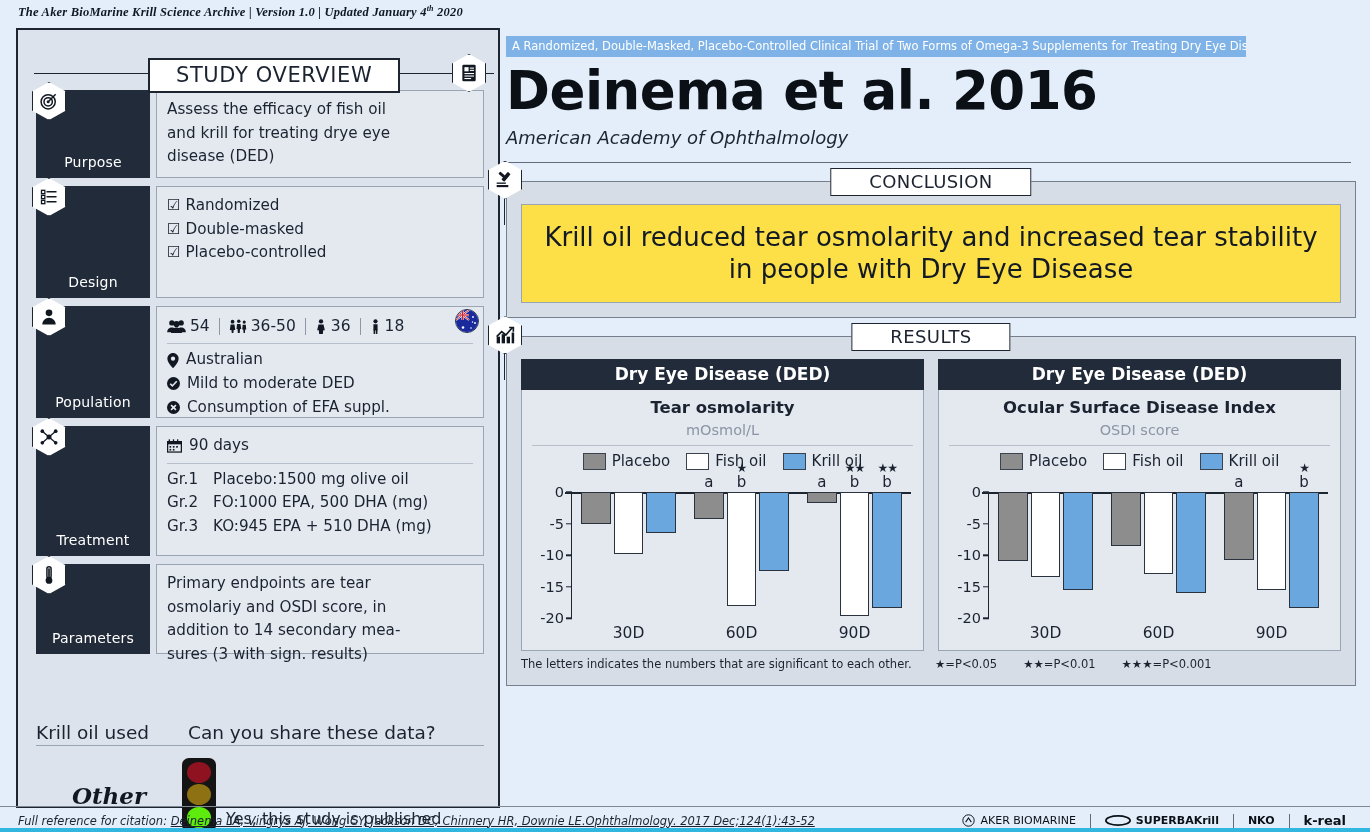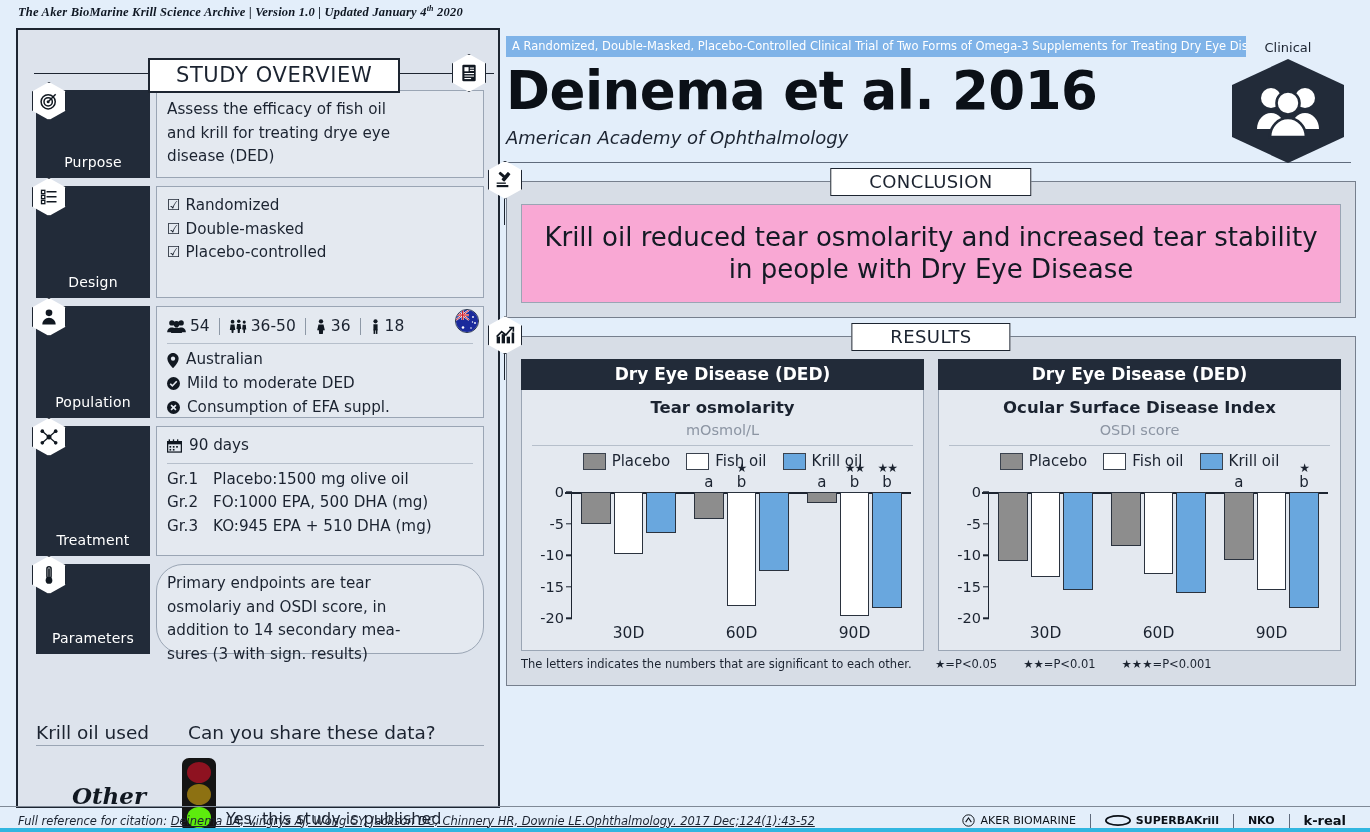--- a/index.html
+++ b/index.html
@@ -61,21 +61,21 @@
     border: 1px solid #9aa5b4; padding: 7px 10px;
     font-size: 15.2px; color: #1b2330; line-height: 1.56;
   }
   .row-body .line { white-space: nowrap; }
   .divider { border-top: 1px solid #b6bfcb; margin: 5px 0 4px 0; }
 
   .r-purpose .row-body { height: 88px; }
   .r-design  .row-body { height: 112px; }
   .r-pop     .row-body { height: 112px; position: relative; }
   .r-treat   .row-body { height: 130px; }
-  .r-param   .row-body { height: 90px; border-radius: 27px; }
+  .r-param   .row-body { height: 90px; }
 
   .r-purpose .row-badge { height: 88px; }
   .r-design  .row-badge { height: 112px; }
   .r-pop     .row-badge { height: 112px; }
   .r-treat   .row-badge { height: 130px; }
   .r-param   .row-badge { height: 90px; }
 
   .pop-stats { display: flex; align-items: center; font-size: 15.5px; gap: 0; }
   .pop-stats .st { display: flex; align-items: center; gap: 4px; padding: 0 9px; }
   .pop-stats .st:first-child { padding-left: 0; }
@@ -149,21 +149,21 @@
     padding: 2px 38px 3px 38px; font-size: 18px; color: #1b2330;
     z-index: 6; letter-spacing: .4px;
   }
   .sec-hex { position: absolute; left: -18px; top: -20px; }
   .sec-stem {
     position: absolute; left: -2px; top: 18px; width: 1.4px; height: 26px;
     background: #1d2531;
   }
 
   .conclusion-box {
-    border: 1px solid #9aa5b4; background: #f9a8d4;
+    border: 1px solid #9aa5b4; background: #fde047;
     padding: 16px 14px; text-align: center;
     font-size: 26px; color: #131a24; line-height: 1.26;
   }
 
   
   .charts { display: flex; gap: 14px; }
   .chart-card { flex: 1; }
   .chart-head {
     background: #222b39; color: #ffffff; text-align: center;
     font-size: 17px; font-weight: bold; padding: 5px 0 6px 0;
@@ -473,33 +473,20 @@
     </div>
   </div>
 
   <div class="right">
 
     <div class="subtitle-band">A Randomized, Double-Masked, Placebo-Controlled Clinical Trial of Two Forms of Omega-3 Supplements for Treating Dry Eye Disease</div>
     <div class="study-title">Deinema et al. 2016</div>
     <div class="journal">American Academy of Ophthalmology</div>
     <div class="title-rule"></div>
 
-    <div class="clinical-tag">
-      <div>Clinical</div>
-      <div class="clinical-hex">
-        <svg width="66" height="56" viewBox="0 0 66 56">
-            <circle cx="16" cy="15" r="10" fill="#fff"></circle>
-            <circle cx="50" cy="15" r="10" fill="#fff"></circle>
-            <path d="M2 46c0-9 6.3-16 14-16s14 7 14 16z" fill="#fff"></path>
-            <path d="M36 46c0-9 6.3-16 14-16s14 7 14 16z" fill="#fff"></path>
-            <circle cx="33" cy="20" r="11.5" fill="#fff" stroke="#222b39" stroke-width="2.6"></circle>
-            <path d="M15 54c0-10.5 8-19 18-19s18 8.5 18 19z" fill="#fff" stroke="#222b39" stroke-width="2.6"></path>
-          </svg>
-      </div>
-    </div>
 
     <div class="section">
       <div class="sec-hex hexicon">
         <svg viewBox="0 0 24 24">
             <rect x="11" y="2" width="4.5" height="12" rx="1" transform="rotate(40 13 8)" fill="#111821"></rect>
             <rect x="4" y="4" width="8" height="3.4" rx="1" transform="rotate(40 8 6)" fill="#111821"></rect>
             <rect x="2" y="18" width="14" height="2.6" fill="#111821"></rect>
             <rect x="2" y="15" width="11" height="1.6" fill="#111821"></rect>
           </svg>
       </div>

